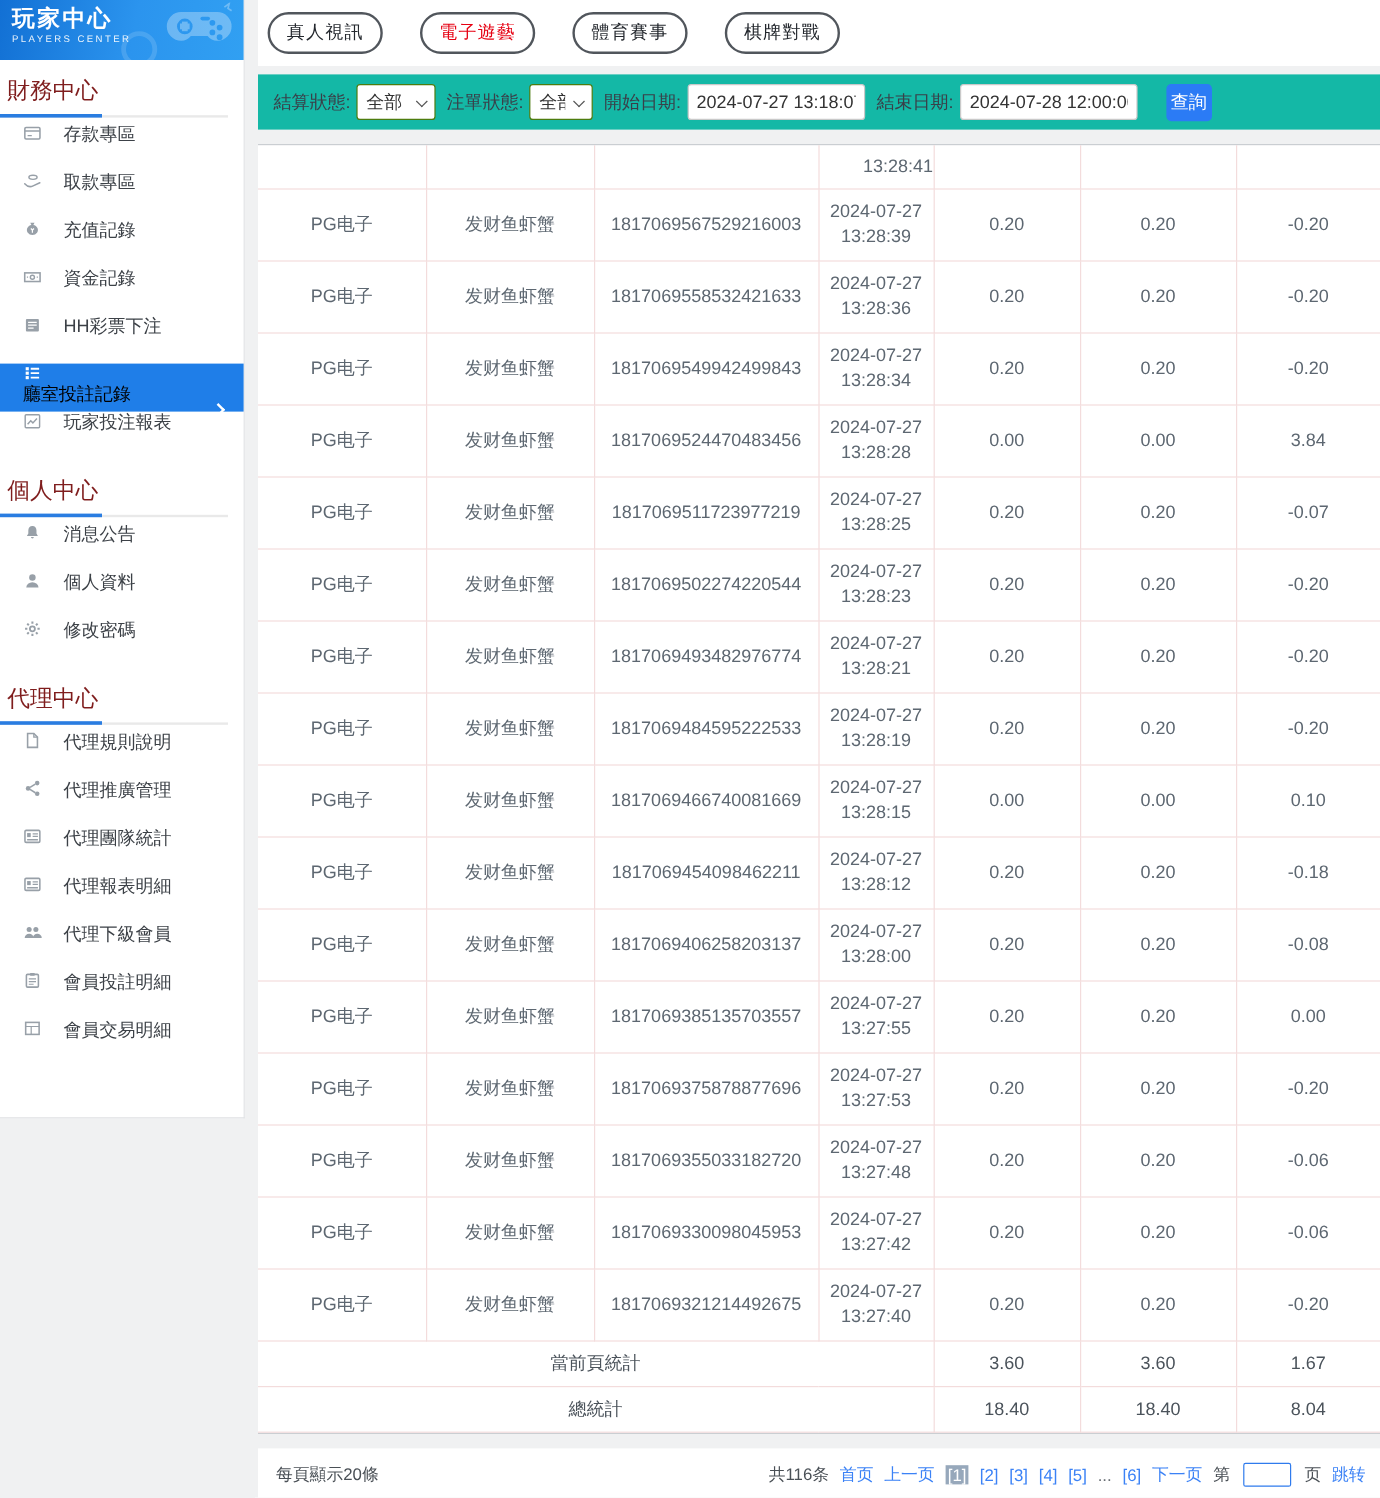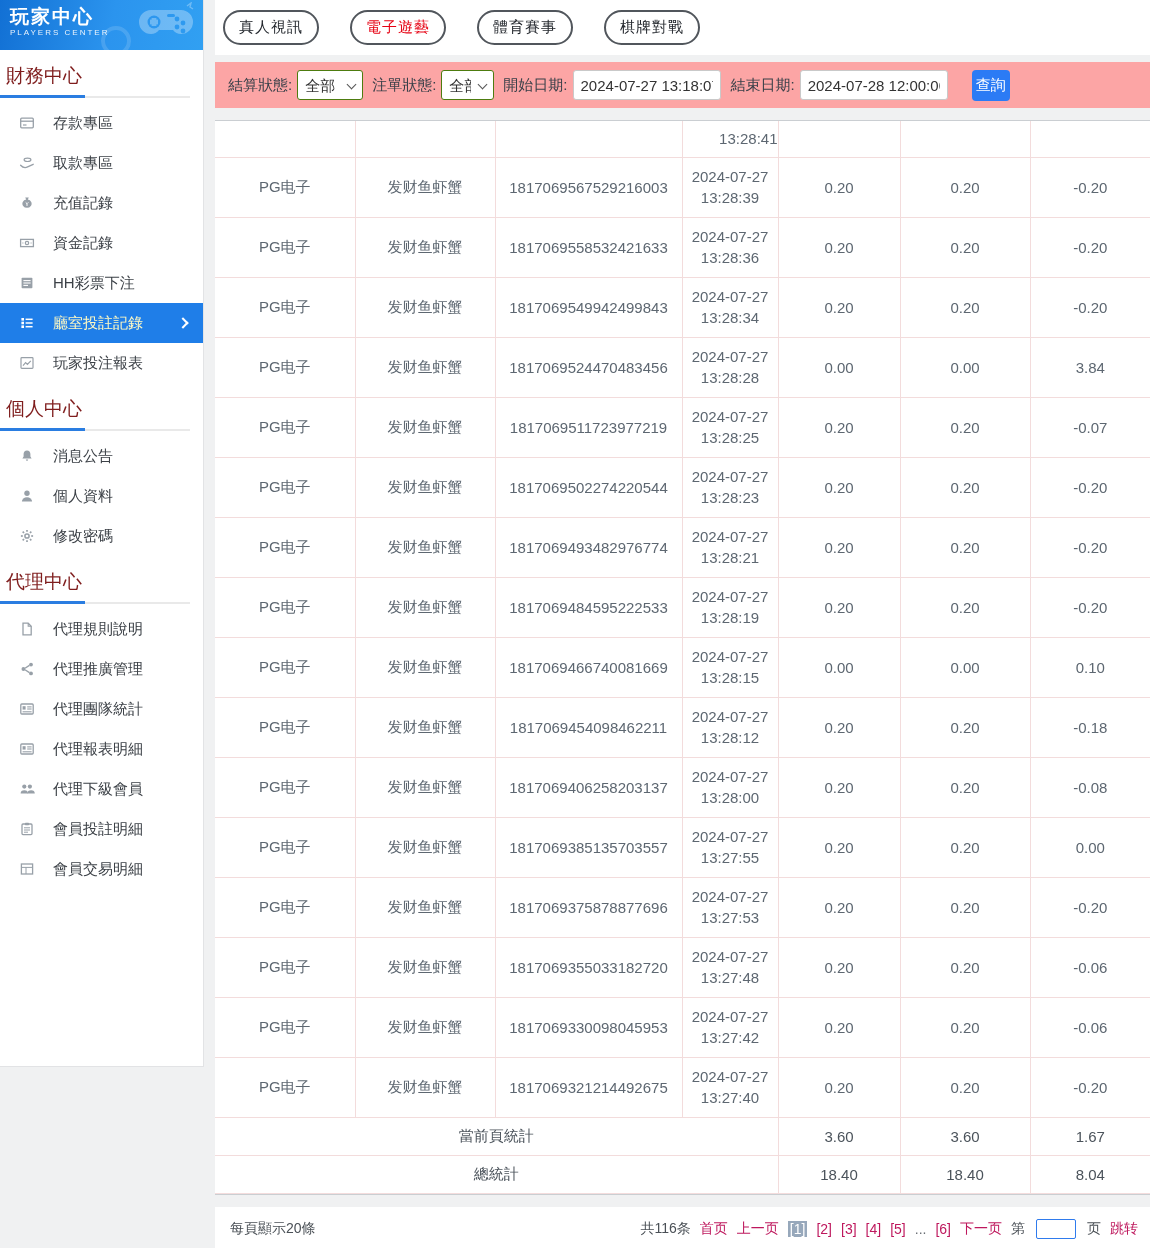--- a/index.html
+++ b/index.html
@@ -3,50 +3,50 @@
 <meta charset="utf-8">
 <style>
   * { margin:0; padding:0; box-sizing:border-box; }
   html,body { width:1150px; height:1248px; overflow:hidden; }
   body {
     font-family:"Liberation Sans","DejaVu Sans",sans-serif;
     background:#f0f1f2; position:relative; color:#333;
   }
   
   .sidebar {
-    position:absolute; left:0; top:0; width:204px; height:1067px;
+    position:absolute; left:0; top:0; width:204px; height:932px;
     background:#fff; border-right:1px solid #e2e3e5; border-bottom:1px solid #e2e3e5;
   }
   .logo {
     height:50px; background:linear-gradient(100deg,#1270d4 0%,#2b94ee 55%,#31a0f2 100%);
     color:#fff; padding:6px 0 0 10px; position:relative; overflow:hidden;
   }
   .logo-title { font-size:19px; letter-spacing:2px; font-weight:bold; line-height:22px; }
   .logo-sub { font-size:8px; letter-spacing:2px; opacity:.9; }
   .logo .gamepad { position:absolute; right:8px; top:2px; opacity:.3; }
   .logo .bubble { position:absolute; right:72px; top:26px; width:30px; height:30px;
     border:4px solid rgba(255,255,255,.14); border-radius:50%; }
   .section-label { color:#7f1d1d; font-size:19px; padding:13px 6px 7px 6px; }
   .section-divider { height:2px; background:#e9e9e9; margin-right:13px; position:relative; margin-bottom:5px; }
   .section-divider::before { content:""; position:absolute; left:0; top:-1px; width:85px; height:3px; background:#2a7de1; }
-  .side-item { height:40px; display:flex; align-items:center; padding-left:19px; cursor:pointer; color:#3c4147; font-size:15px; }
+  .side-item { height:40px; display:flex; align-items:flex-start; padding-left:19px; cursor:pointer; color:#3c4147; font-size:15px; }
   .side-item .icon { width:16px; height:16px; margin-right:18px; color:#98a0a8; display:inline-flex; }
   .side-item .icon svg { width:16px; height:16px; }
-  .side-item.active { background:#1f7ee8; color:#fef9c3; }
+  .side-item.active { background:#1f7ee8; color:#000000;flex-direction:column; }
   .side-item.active .icon { color:#fff; }
   .side-item .chev { display:none; margin-left:auto; margin-right:16px; width:8px; height:8px;
     border-right:2px solid #fff; border-top:2px solid #fff; transform:rotate(45deg); }
   .side-item.active .chev { display:block; }
   
   .main { position:absolute; left:215px; right:0; top:0; }
   .tabs-bar { height:55px; background:#fff; display:flex; align-items:center; gap:31px; padding-left:8px; }
   .pill { background:#fff; border:2px solid #51565c; border-radius:18px; padding:6px 14px;
     font-size:15px; color:#24282e; cursor:pointer; font-family:inherit; letter-spacing:1px; }
   .pill.active { color:#e60012; }
-  .filter-bar { margin-top:7px; height:46px; background:#fca5a5; display:flex; align-items:center;
+  .filter-bar { margin-top:7px; height:46px; background:#14b8a6; display:flex; align-items:center;
     padding-left:13px; font-size:15px; color:#394049; }
   .filter-bar label { margin-right:5px; }
   .sel-wrap { position:relative; display:inline-block; margin-right:9px; }
   .sel-wrap select { appearance:none; -webkit-appearance:none; border:1px solid #4d7c0f; border-radius:3px;
     height:30px; font-size:15px; color:#333; padding:0 22px 0 7px; background:#fff; font-family:inherit; }
   .sel-wrap::after { content:""; position:absolute; right:8px; top:11px; width:6px; height:6px;
     border-right:1.6px solid #555; border-bottom:1.6px solid #555; transform:rotate(45deg); pointer-events:none; }
   .sel-settle select { width:66px; }
   .sel-order select { width:53px; }
   .date-input { width:148px; height:30px; border:1px solid #c9c9c9; border-radius:3px;
@@ -59,21 +59,21 @@
   td { border:1px solid #f3dcdc; text-align:center; vertical-align:middle; padding:0; overflow:hidden; }
   td.first { border-left:none; } td.last { border-right:none; }
   tr.partial td { height:36px; border-top:none;text-align:right; }
   tr.data td { height:60px; }
   tr.summary td { height:38px; font-size:15px; color:#4b535b; }
   .t2 { line-height:21px; }
   
   .footer-bar { margin-top:12px; background:#fff; height:44px; display:flex; align-items:center;
     justify-content:space-between; padding:0 12px 0 15px; font-size:14px; color:#4a5056; }
   .pager { display:flex; align-items:center; gap:9px; white-space:nowrap; }
-  .pager a { color:#be185d; text-decoration:none; cursor:pointer; }
+  .pager a { color:#3b82f6; text-decoration:none; cursor:pointer; }
   .pager .cur { background:#97a8bb; color:#fff; padding:0 2px; }
   .pager .dots { color:#6a6f75; }
   .jump-input { width:40px; height:20px; border:1px solid #2f7bed; border-radius:2px; margin:0 2px; }
 </style>
 </head>
 <body>
 
 <div class="sidebar">
   <div class="logo">
     <div class="logo-title">玩家中心</div>

